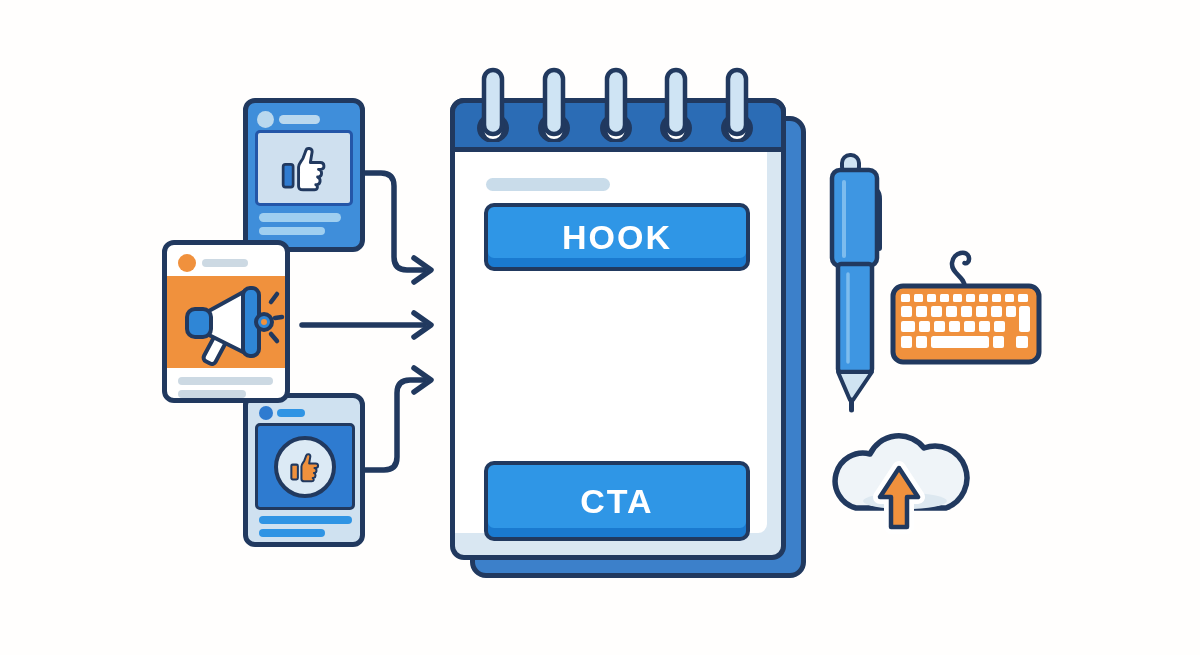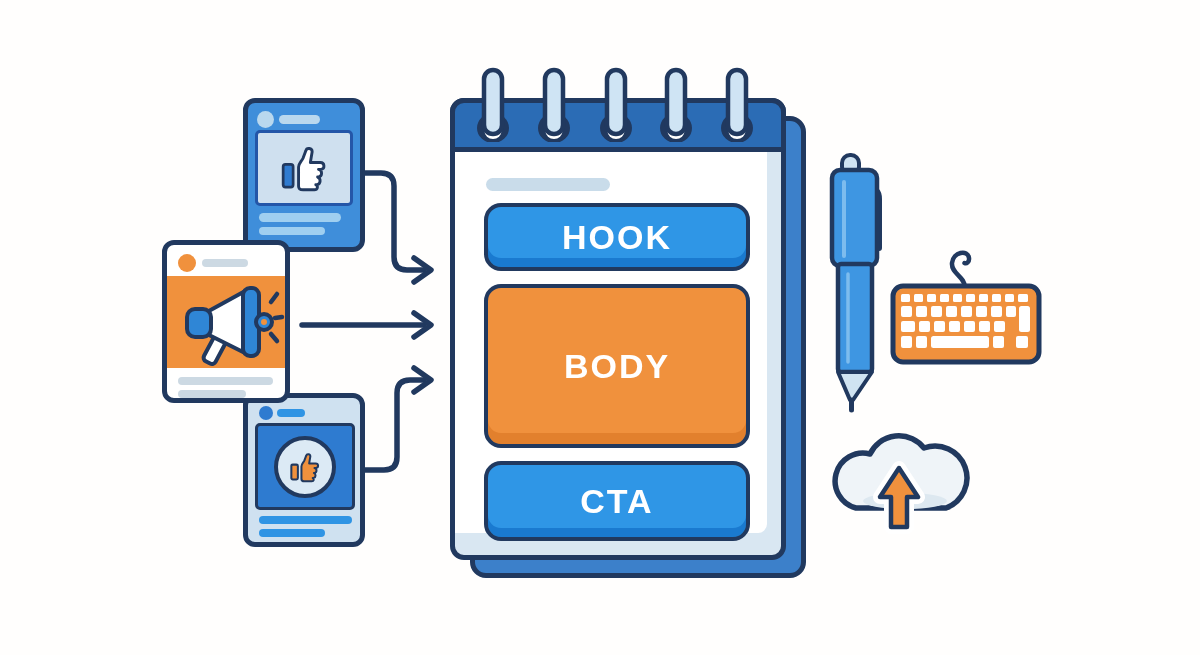--- a/index.html
+++ b/index.html
@@ -20,21 +20,21 @@
   .backpage{left:470px;top:116px;width:336px;height:462px;background:#3c80ca;
     border:5px solid #21395f;border-radius:16px;box-sizing:border-box;z-index:4;}
   .mainpage{left:450px;top:98px;width:336px;height:462px;background:#ffffff;
     border:5px solid #21395f;border-radius:14px;box-sizing:border-box;z-index:5;
     box-shadow:inset -14px -22px 0 0 #d9e7f2;}
   .band{left:450px;top:98px;width:336px;height:54px;background:#2b6cb5;
     border:5px solid #21395f;border-radius:14px 14px 4px 4px;box-sizing:border-box;z-index:6;}
   .rings{left:450px;top:58px;z-index:7;}
   .titleline{left:486px;top:178px;width:124px;height:13px;background:#c9dcea;border-radius:7px;z-index:7;}
   .section{position:absolute;left:484px;width:266px;box-sizing:border-box;
-    border:4px solid #21395f;border-radius:17px;z-index:7;
+    border:4px solid #21395f;border-radius:10px;z-index:7;
     display:flex;align-items:center;justify-content:center;
     color:#ffffff;font-weight:bold;font-size:34px;letter-spacing:2px;}
   .sec-hook{top:203px;height:68px;background:#2f96e6;box-shadow:inset 0 -9px 0 0 #1a7ad0;}
   .sec-body{top:284px;height:164px;background:#f0913d;box-shadow:inset 0 -11px 0 0 #e2802d;}
   .sec-cta{top:461px;height:80px;background:#2f96e6;box-shadow:inset 0 -9px 0 0 #1a7ad0;}
   .overlay{left:0;top:0;z-index:8;pointer-events:none;}
   .righticons{z-index:2;}
 </style>
 </head>
 <body>
@@ -133,23 +133,20 @@
       <rect x="157" y="12" width="18" height="64" rx="9"></rect>
       <rect x="217" y="12" width="18" height="64" rx="9"></rect>
       <rect x="278" y="12" width="18" height="64" rx="9"></rect>
     </g>
   </svg>
 
   <div class="abs titleline"></div>
 
   <div class="section sec-hook">
     <span>HOOK</span>
-  </div>
-  <div class="section sec-body">
-    <span>BODY</span>
   </div>
   <div class="section sec-cta">
     <span>CTA</span>
   </div>
 
   <svg class="abs righticons" style="left:820px;top:148px;" width="70" height="270" viewBox="0 0 70 270">
     <rect x="22" y="7" width="17" height="20" rx="8" fill="#cfe3f2" stroke="#21395f" stroke-width="4"></rect>
     <path d="M48,40 Q59,40 59,51 L59,100" fill="none" stroke="#21395f" stroke-width="6" stroke-linecap="round"></path>
     <rect x="12" y="22" width="45" height="96" rx="8" fill="#3e96e2" stroke="#21395f" stroke-width="4.5"></rect>
     <rect x="18" y="116" width="34" height="108" rx="3" fill="#3e96e2" stroke="#21395f" stroke-width="4.5"></rect>

